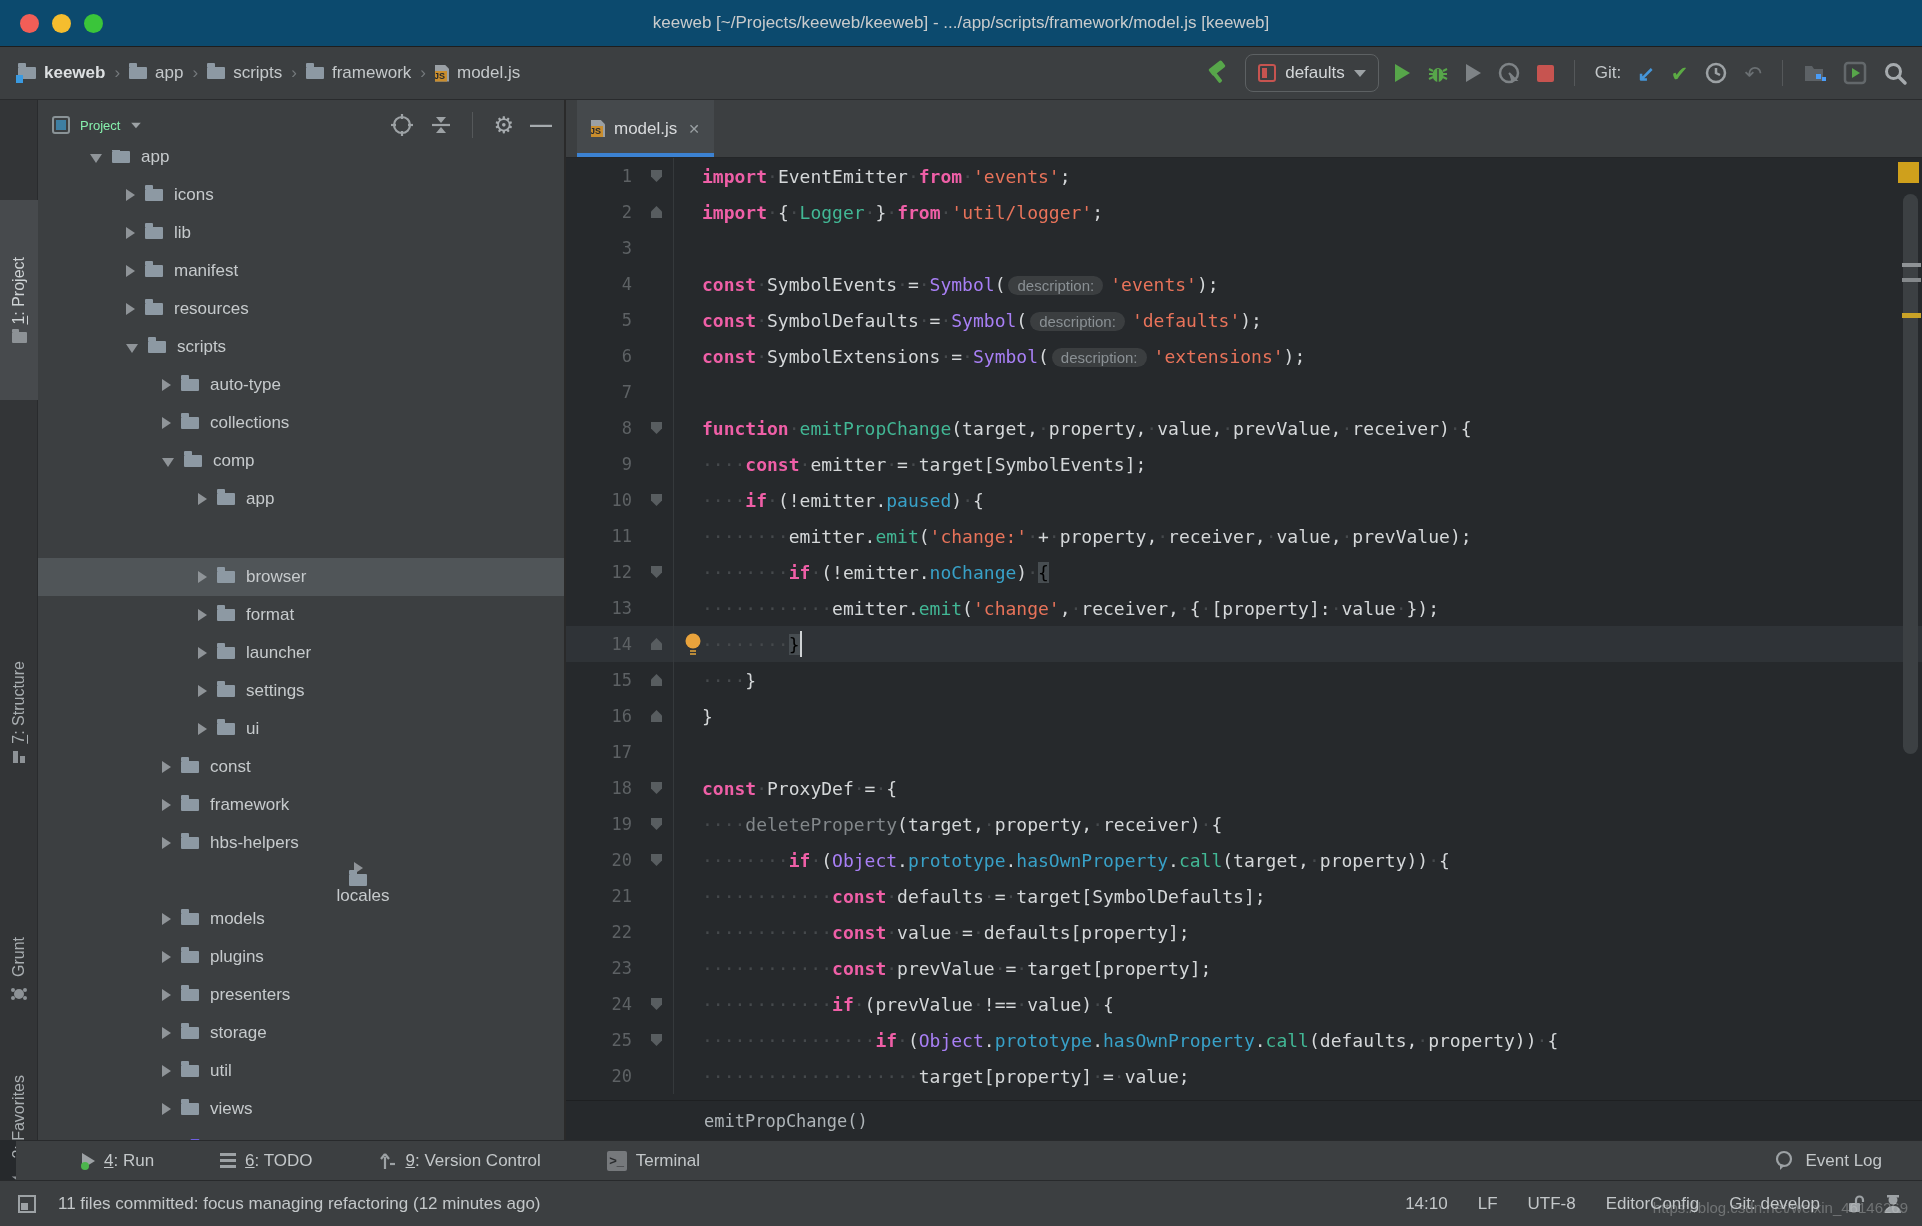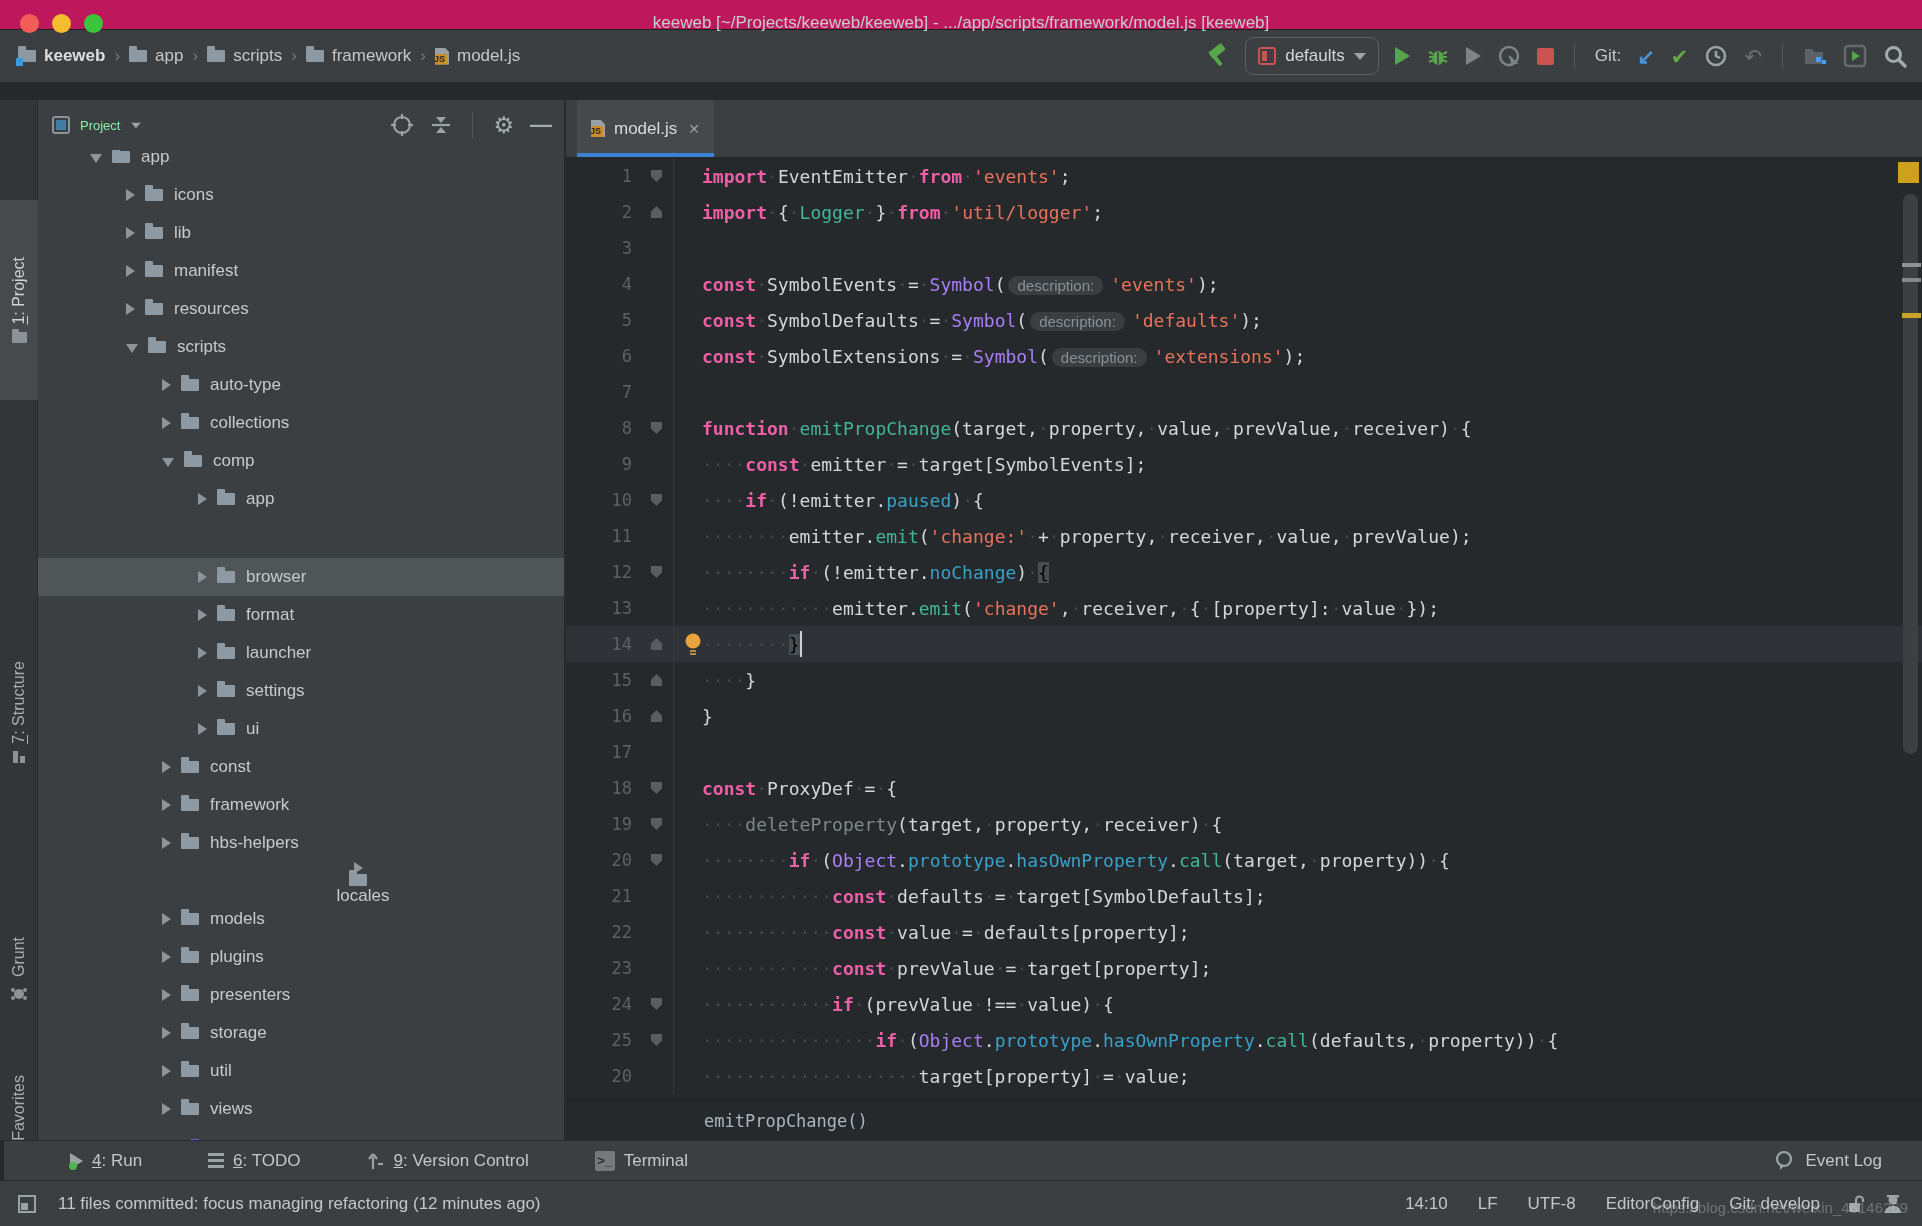--- a/index.html
+++ b/index.html
@@ -1,21 +1,21 @@
 <!DOCTYPE html>
 <html><head>
 <meta charset="utf-8">
 <style>
   * { margin:0; padding:0; box-sizing:border-box; }
   html,body { width:1922px; height:1226px; overflow:hidden; background:#26292c;
     font-family:"Liberation Sans", sans-serif; -webkit-font-smoothing:antialiased; }
   .app { position:relative; width:1922px; height:1226px; }
 
   
-  .titlebar { height:30px; background:#be185d; border-bottom:1px solid #1e1e1e; position:relative;text-decoration:underline; }
+  .titlebar { height:47px; background:#0c4a6e; border-bottom:1px solid #1e1e1e; position:relative;text-decoration:underline; }
   .lights { position:absolute; left:20px; top:14px; display:flex; gap:13px; }
   .light { width:19px; height:19px; border-radius:50%; }
   .light.red{ background:#f25e57; } .light.yellow{ background:#f5bd2e; } .light.green{ background:#3ac53a; }
   .wtitle { position:absolute; left:0; right:0; top:0; line-height:46px; text-align:center;
     color:#c9cbcc; font-size:17px; }
 
   
   .toolbar { height:53px; background:#3c3f41; border-bottom:1px solid #292b2d;
     display:flex; align-items:center; padding:0 14px 0 18px; }
   .crumbs { display:flex; align-items:center; gap:9px; }
@@ -118,21 +118,21 @@
     background:#26292c; color:#aeb4b8; font-size:17px; font-family:"DejaVu Sans Mono",monospace;
     display:flex; align-items:center; padding-left:138px; }
   .stripe-sq { position:absolute; right:3px; top:62px; width:21px; height:21px; background:#cfa01c; }
   .sb-thumb { position:absolute; right:4px; top:94px; width:15px; height:560px; background:#3c4043; border-radius:8px; }
   .mark { position:absolute; right:1px; width:19px; height:4px; }
   .mark.g1 { top:163px; background:#8f9396; }
   .mark.g2 { top:178px; background:#84888b; }
   .mark.y1 { top:213px; background:#c9a227; height:5px; }
 
   
-  .bottombar { position:absolute; left:4px; right:0; top:1140px; height:40px; background:#3c3f41;
+  .bottombar { position:absolute; left:16px; right:0; top:1140px; height:40px; background:#3c3f41;
     border-top:1px solid #282a2c; display:flex; align-items:center; padding-left:52px; gap:66px;
     color:#c3c7c9; font-size:17px; }
   .bb-item { display:flex; align-items:center; gap:9px; }
   .bb-item u { text-decoration:underline; }
   .runico { position:relative; width:0; height:0; border-top:8px solid transparent; border-bottom:8px solid transparent;
     border-left:13px solid #9da2a5; }
   .runico::after { content:""; position:absolute; left:-14px; top:1px; width:8px; height:8px;
     border-radius:50%; background:#4db54d; }
   .todoico { width:16px; height:3px; background:#9da2a5; box-shadow:0 6px 0 #9da2a5, 0 12px 0 #9da2a5; margin-top:-12px; }
   .termico { width:20px; height:20px; background:#76797c; border-radius:2px; color:#2a2c2e;

